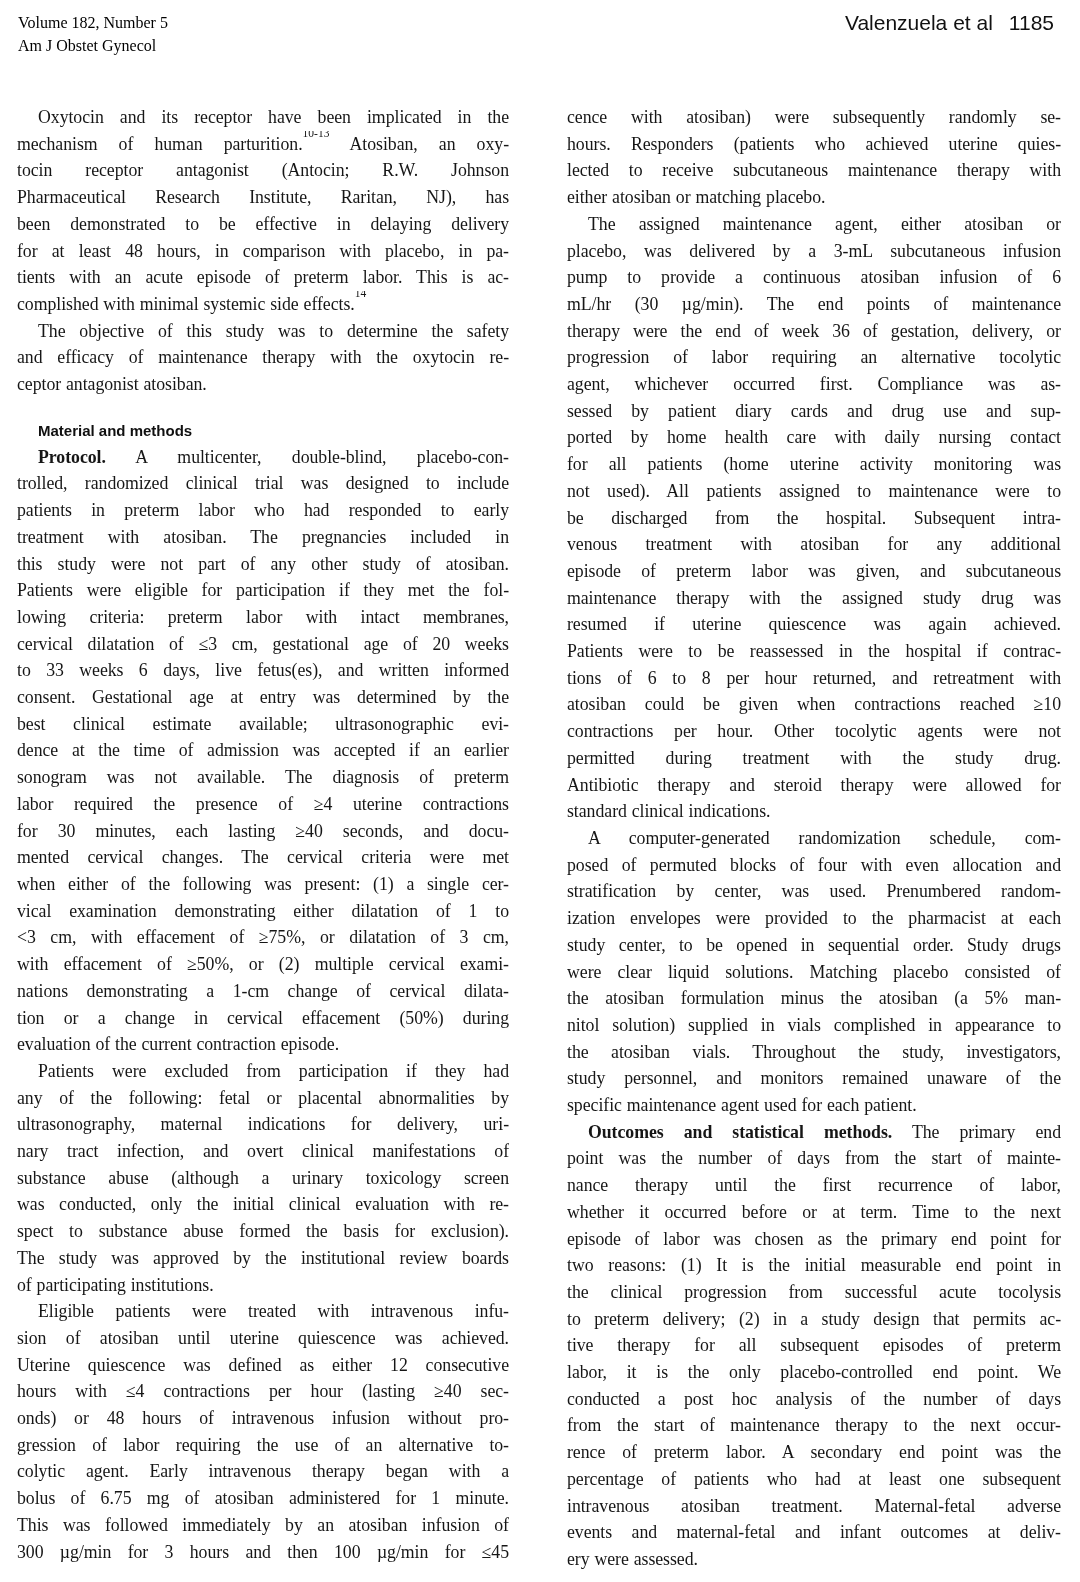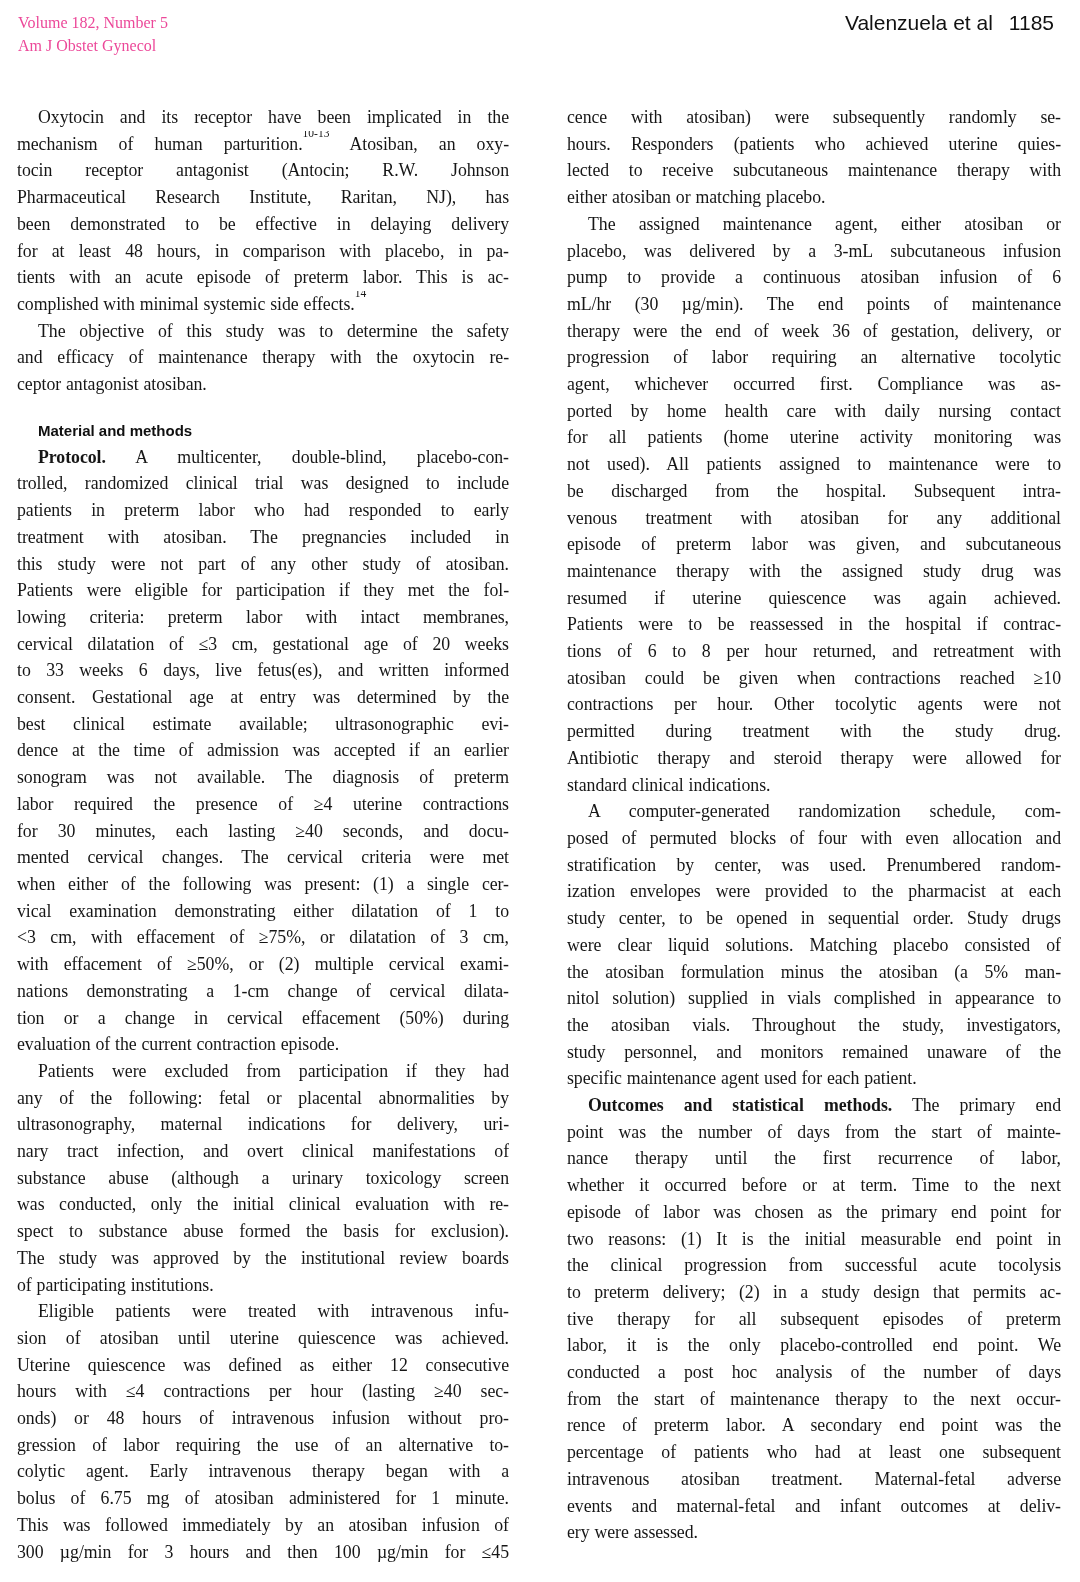--- a/index.html
+++ b/index.html
@@ -9,21 +9,21 @@
     background:#ffffff;
     color:#161616;
     font-family:"Liberation Serif","DejaVu Serif",serif;
     overflow:hidden;
   }
   .page-header{
     position:absolute;top:11px;left:18px;right:26px;
     display:flex;justify-content:space-between;align-items:flex-start;
   }
   .header-left{
-    font-size:16px;line-height:23px;color:#ec4899;
+    font-size:16px;line-height:23px;color:#000000;
   }
   .header-right{
     font-family:Liberation Sans, sans-serif;
     font-size:21px;line-height:24px;color:#111;
   }
   .header-right .pagenum{margin-left:16px;}
   .columns{
     position:absolute;top:104px;left:17px;
     display:flex;gap:58px;
   }
@@ -153,20 +153,21 @@
           <div class="line last">either atosiban or matching placebo.</div>
         </div>
         <div class="para">
           <div class="line indent">The assigned maintenance agent, either atosiban or</div>
           <div class="line">placebo, was delivered by a 3-mL subcutaneous infusion</div>
           <div class="line">pump to provide a continuous atosiban infusion of 6</div>
           <div class="line">mL/hr (30 µg/min). The end points of maintenance</div>
           <div class="line">therapy were the end of week 36 of gestation, delivery, or</div>
           <div class="line">progression of labor requiring an alternative tocolytic</div>
           <div class="line">agent, whichever occurred first. Compliance was as-</div>
+          <div class="line">sessed by patient diary cards and drug use and sup-</div>
           <div class="line">ported by home health care with daily nursing contact</div>
           <div class="line">for all patients (home uterine activity monitoring was</div>
           <div class="line">not used). All patients assigned to maintenance were to</div>
           <div class="line">be discharged from the hospital. Subsequent intra-</div>
           <div class="line">venous treatment with atosiban for any additional</div>
           <div class="line">episode of preterm labor was given, and subcutaneous</div>
           <div class="line">maintenance therapy with the assigned study drug was</div>
           <div class="line">resumed if uterine quiescence was again achieved.</div>
           <div class="line">Patients were to be reassessed in the hospital if contrac-</div>
           <div class="line">tions of 6 to 8 per hour returned, and retreatment with</div>

